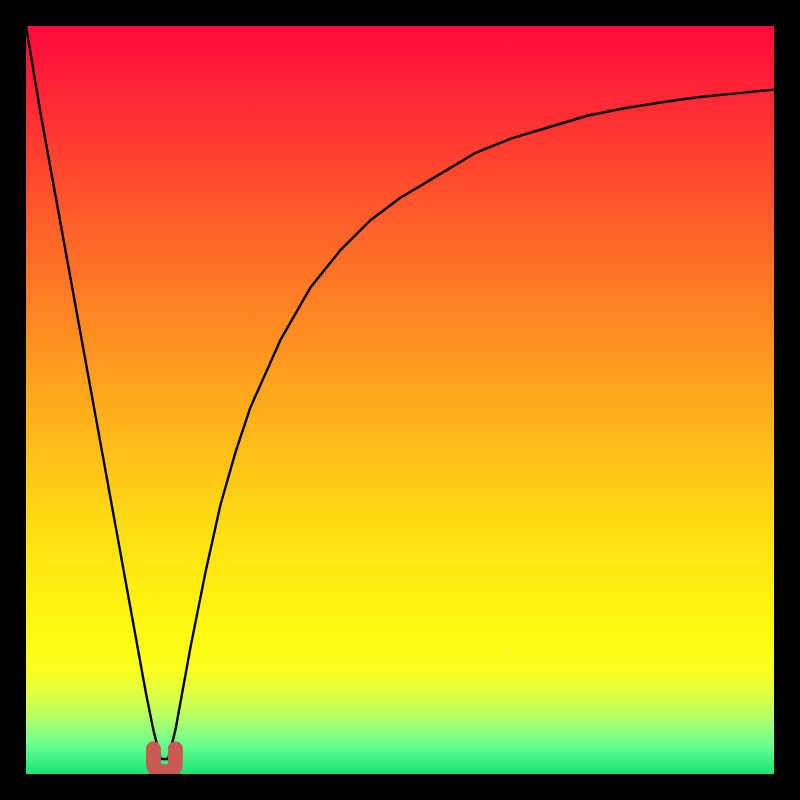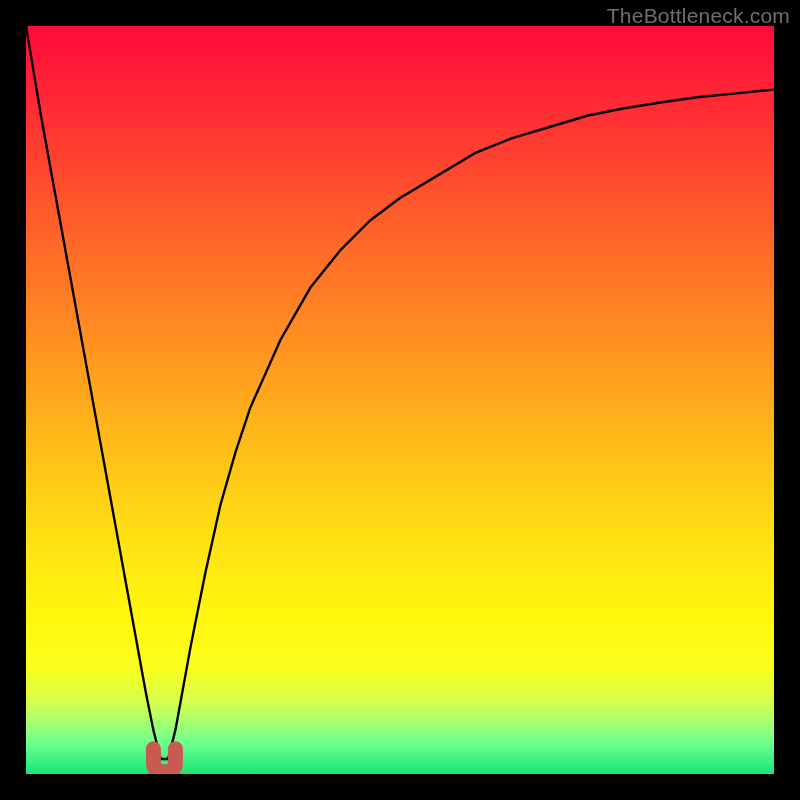--- a/index.html
+++ b/index.html
@@ -52,20 +52,19 @@
     color: #6f6f6f;
     font-size: 21px;
     letter-spacing: 0.2px;
     font-weight: 500;
   }
 </style>
 </head>
 <body>
 
 <div class="outer">
-  <div class="watermark">TheBottleneck.com</div>
   <div class="plot">
     <svg class="curve" viewBox="0 0 748 748" preserveAspectRatio="none">
       <path id="curve-path" d="M0.00 0.00 L14.96 89.76 L29.92 172.04 L44.88 254.32 L59.84 336.60 L74.80 418.88 L89.76 501.16 L104.72 583.44 L119.68 665.72 L127.16 703.12 L134.64 733.04 L142.12 733.04 L149.60 703.12 L164.56 620.84 L179.52 546.04 L194.48 478.72 L209.44 426.36 L224.40 381.48 L254.32 314.16 L284.24 261.80 L314.16 224.40 L344.08 194.48 L374.00 172.04 L411.40 149.60 L448.80 127.16 L486.20 112.20 L523.60 100.98 L561.00 89.76 L598.40 82.28 L635.80 76.30 L673.20 71.06 L710.60 67.32 L748.00 63.58" fill="none" stroke="#000000" stroke-width="2.4" stroke-linecap="round" stroke-linejoin="round"></path>
       <path id="marker-path" d="M 127.4 722.8 L 127.4 736.8 Q 127.4 745.8 138.4 745.8 Q 149.4 745.8 149.4 736.8 L 149.4 722.8" fill="none" stroke="#c95a52" stroke-width="15" stroke-linecap="round" stroke-linejoin="round"></path>
     </svg>
   </div>
 </div>
 
 </body></html>

